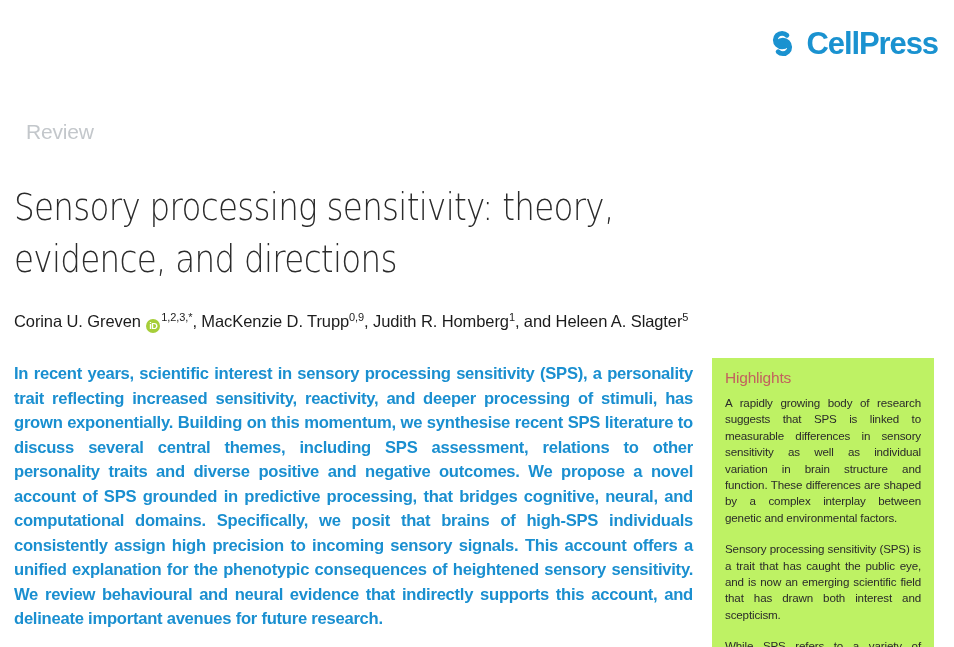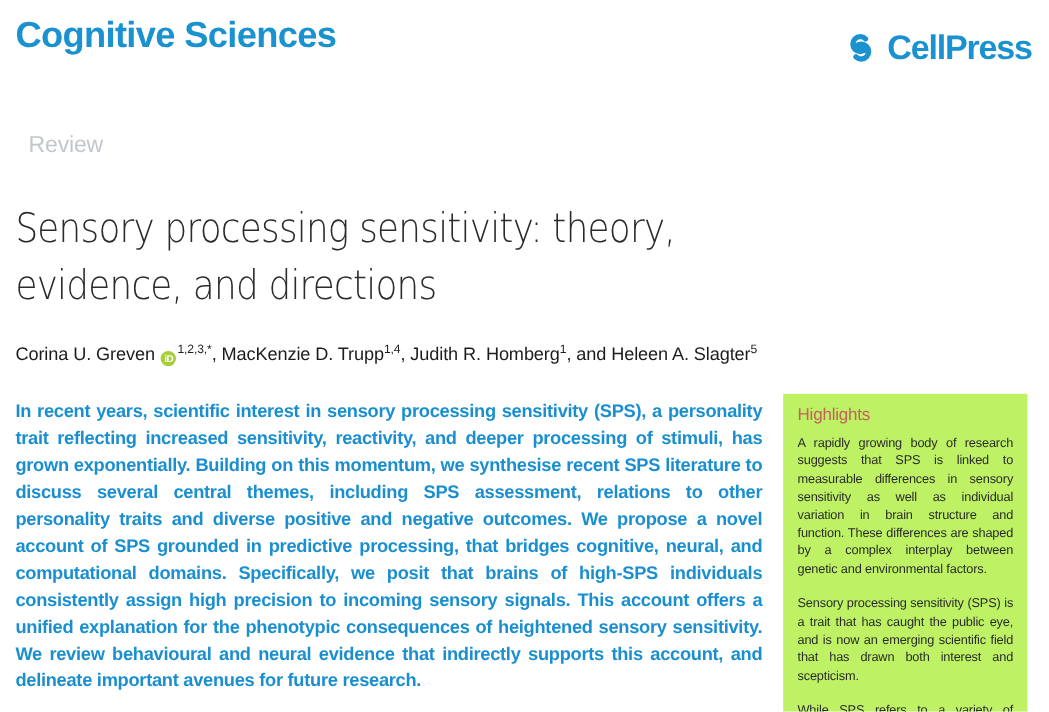--- a/index.html
+++ b/index.html
@@ -166,38 +166,37 @@
     margin: 0 0 15px 0;
     letter-spacing: -0.15px;
   }
 </style>
 </head>
 <body>
 
 <div class="page">
 
   <div class="masthead">
-    <div class="journal-line2">Cognitive Sciences</div>
   </div>
 
   <div class="publisher">
     <svg class="publisher-mark" viewBox="0 0 32 32">
       <g fill="none" stroke="#1a92d0" stroke-width="5" stroke-linecap="round">
         <path d="M20.5 7.5 A7 7 0 1 0 20.5 17.5 L11.5 14.5 A7 7 0 1 1 11.5 24.5"></path>
       </g>
       <circle cx="16" cy="16" r="2.6" fill="#1a92d0"></circle>
     </svg>
     <span class="publisher-name">CellPress</span>
   </div>
 
   <div class="article-type">Review</div>
 
   <h1 class="article-title">Sensory processing sensitivity: theory, evidence, and directions</h1>
 
-  <div class="authors">Corina U. Greven <span class="orcid-icon">iD</span><sup>1,2,3,*</sup>, MacKenzie D. Trupp<sup>1,4</sup>, Judith R. Homberg<sup>1</sup>, and Heleen A. Slagter<sup>5</sup></div>
+  <div class="authors">Corina U. Greven <span class="orcid-icon">iD</span><sup>1,2,3,*</sup>, MacKenzie D. Trupp<sup>0,9</sup>, Judith R. Homberg<sup>1</sup>, and Heleen A. Slagter<sup>5</sup></div>
 
   <div class="abstract">In recent years, scientific interest in sensory processing sensitivity (SPS), a personality trait reflecting increased sensitivity, reactivity, and deeper processing of stimuli, has grown exponentially. Building on this momentum, we synthesise recent SPS literature to discuss several central themes, including SPS assessment, relations to other personality traits and diverse positive and negative outcomes. We propose a novel account of SPS grounded in predictive processing, that bridges cognitive, neural, and computational domains. Specifically, we posit that brains of high-SPS individuals consistently assign high precision to incoming sensory signals. This account offers a unified explanation for the phenotypic consequences of heightened sensory sensitivity. We review behavioural and neural evidence that indirectly supports this account, and delineate important avenues for future research.</div>
 
   <aside class="highlights">
     <div class="highlights-title">Highlights</div>
     <p class="highlights-para">A rapidly growing body of research suggests that SPS is linked to measurable differences in sensory sensitivity as well as individual variation in brain structure and function. These differences are shaped by a complex interplay between genetic and environmental factors.</p>
     <p class="highlights-para">Sensory processing sensitivity (SPS) is a trait that has caught the public eye, and is now an emerging scientific field that has drawn both interest and scepticism.</p>
     <p class="highlights-para">While SPS refers to a variety of charac-</p>
   </aside>
 

